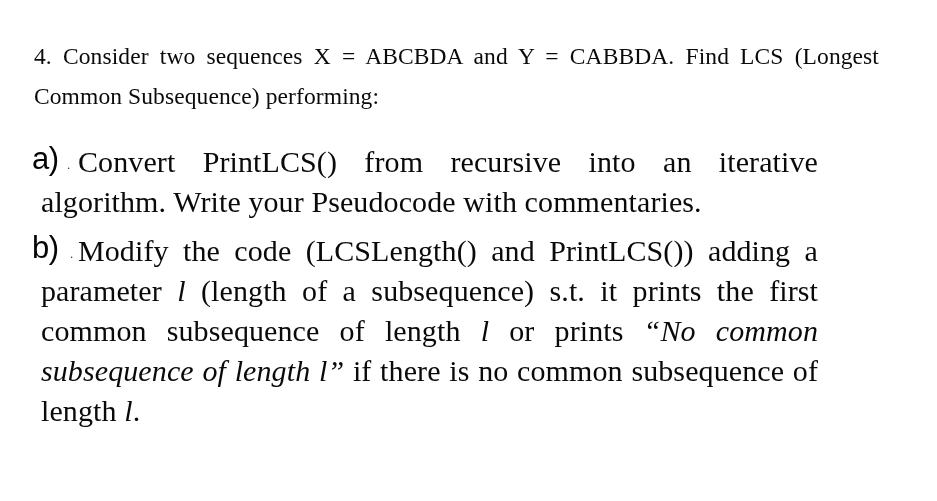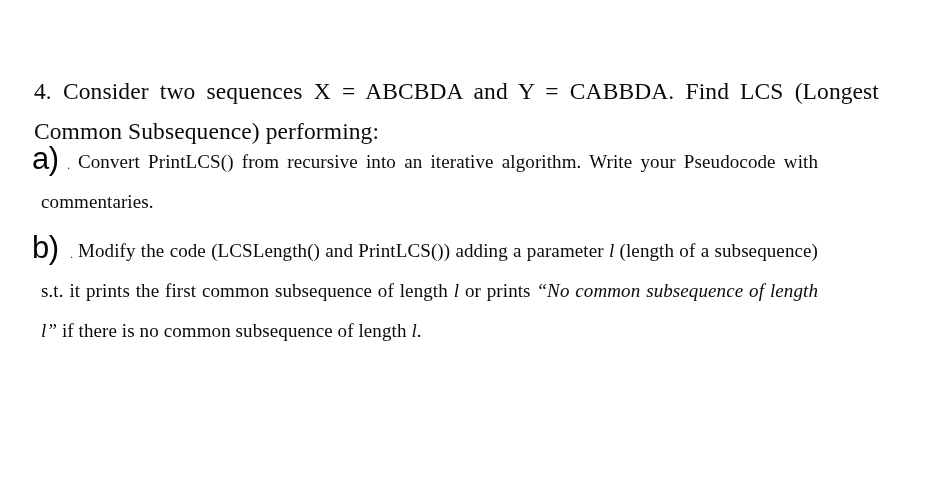--- a/index.html
+++ b/index.html
@@ -21,21 +21,20 @@
     height: 501px;
     background: #ffffff;
   }
 
   
   .question-block {
     position: absolute;
     left: 34px;
     top: 36px;
     width: 845px;
-    margin-top: 35px;
   }
   .q-para {
     font-size: 23.5px;
     line-height: 40px;
     text-align: justify;
     text-align-last: left;
     letter-spacing: 0.1px;
   }
   .q-num {
     font-size: 23.5px;
@@ -73,21 +72,21 @@
     top: 16px;
     font-size: 13px;
     line-height: 13px;
     color: #3a3a3a;
     font-family: "Liberation Serif", "DejaVu Serif", serif;
   }
   .dot-a { left: 35px; }
   .dot-b { left: 38px; }
 
   .subitem-body {
-    font-size: 19px;
+    font-size: 30px;
     line-height: 40px;
     text-align: justify;
     text-align-last: left;
     padding-left: 9px;
     letter-spacing: 0.1px;
   }
   .subitem-body .lead-indent {
     display: inline-block;
     width: 37px;
   }

